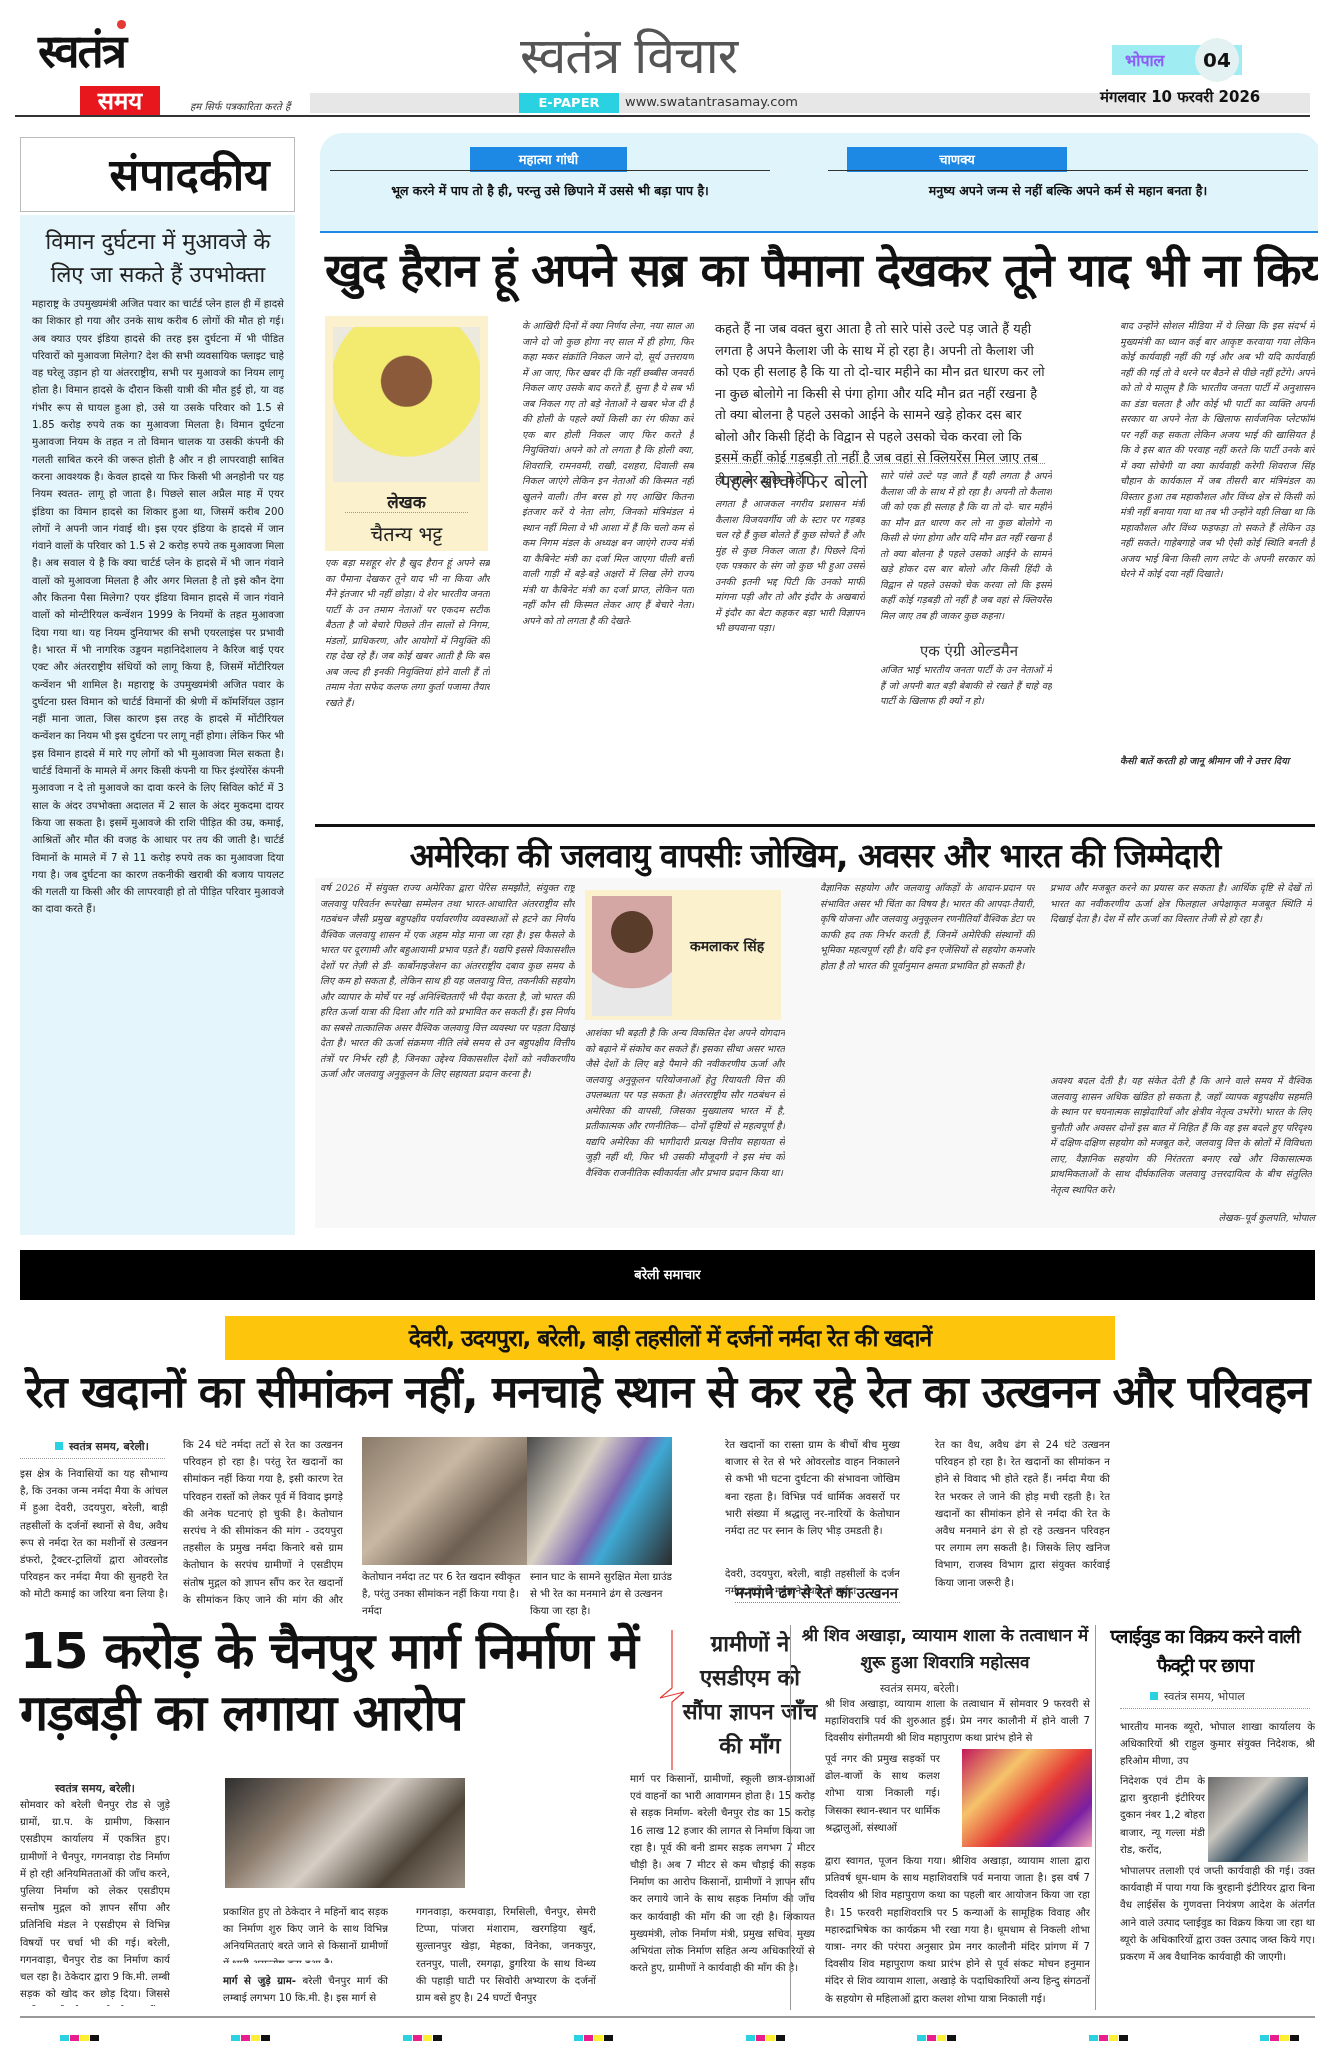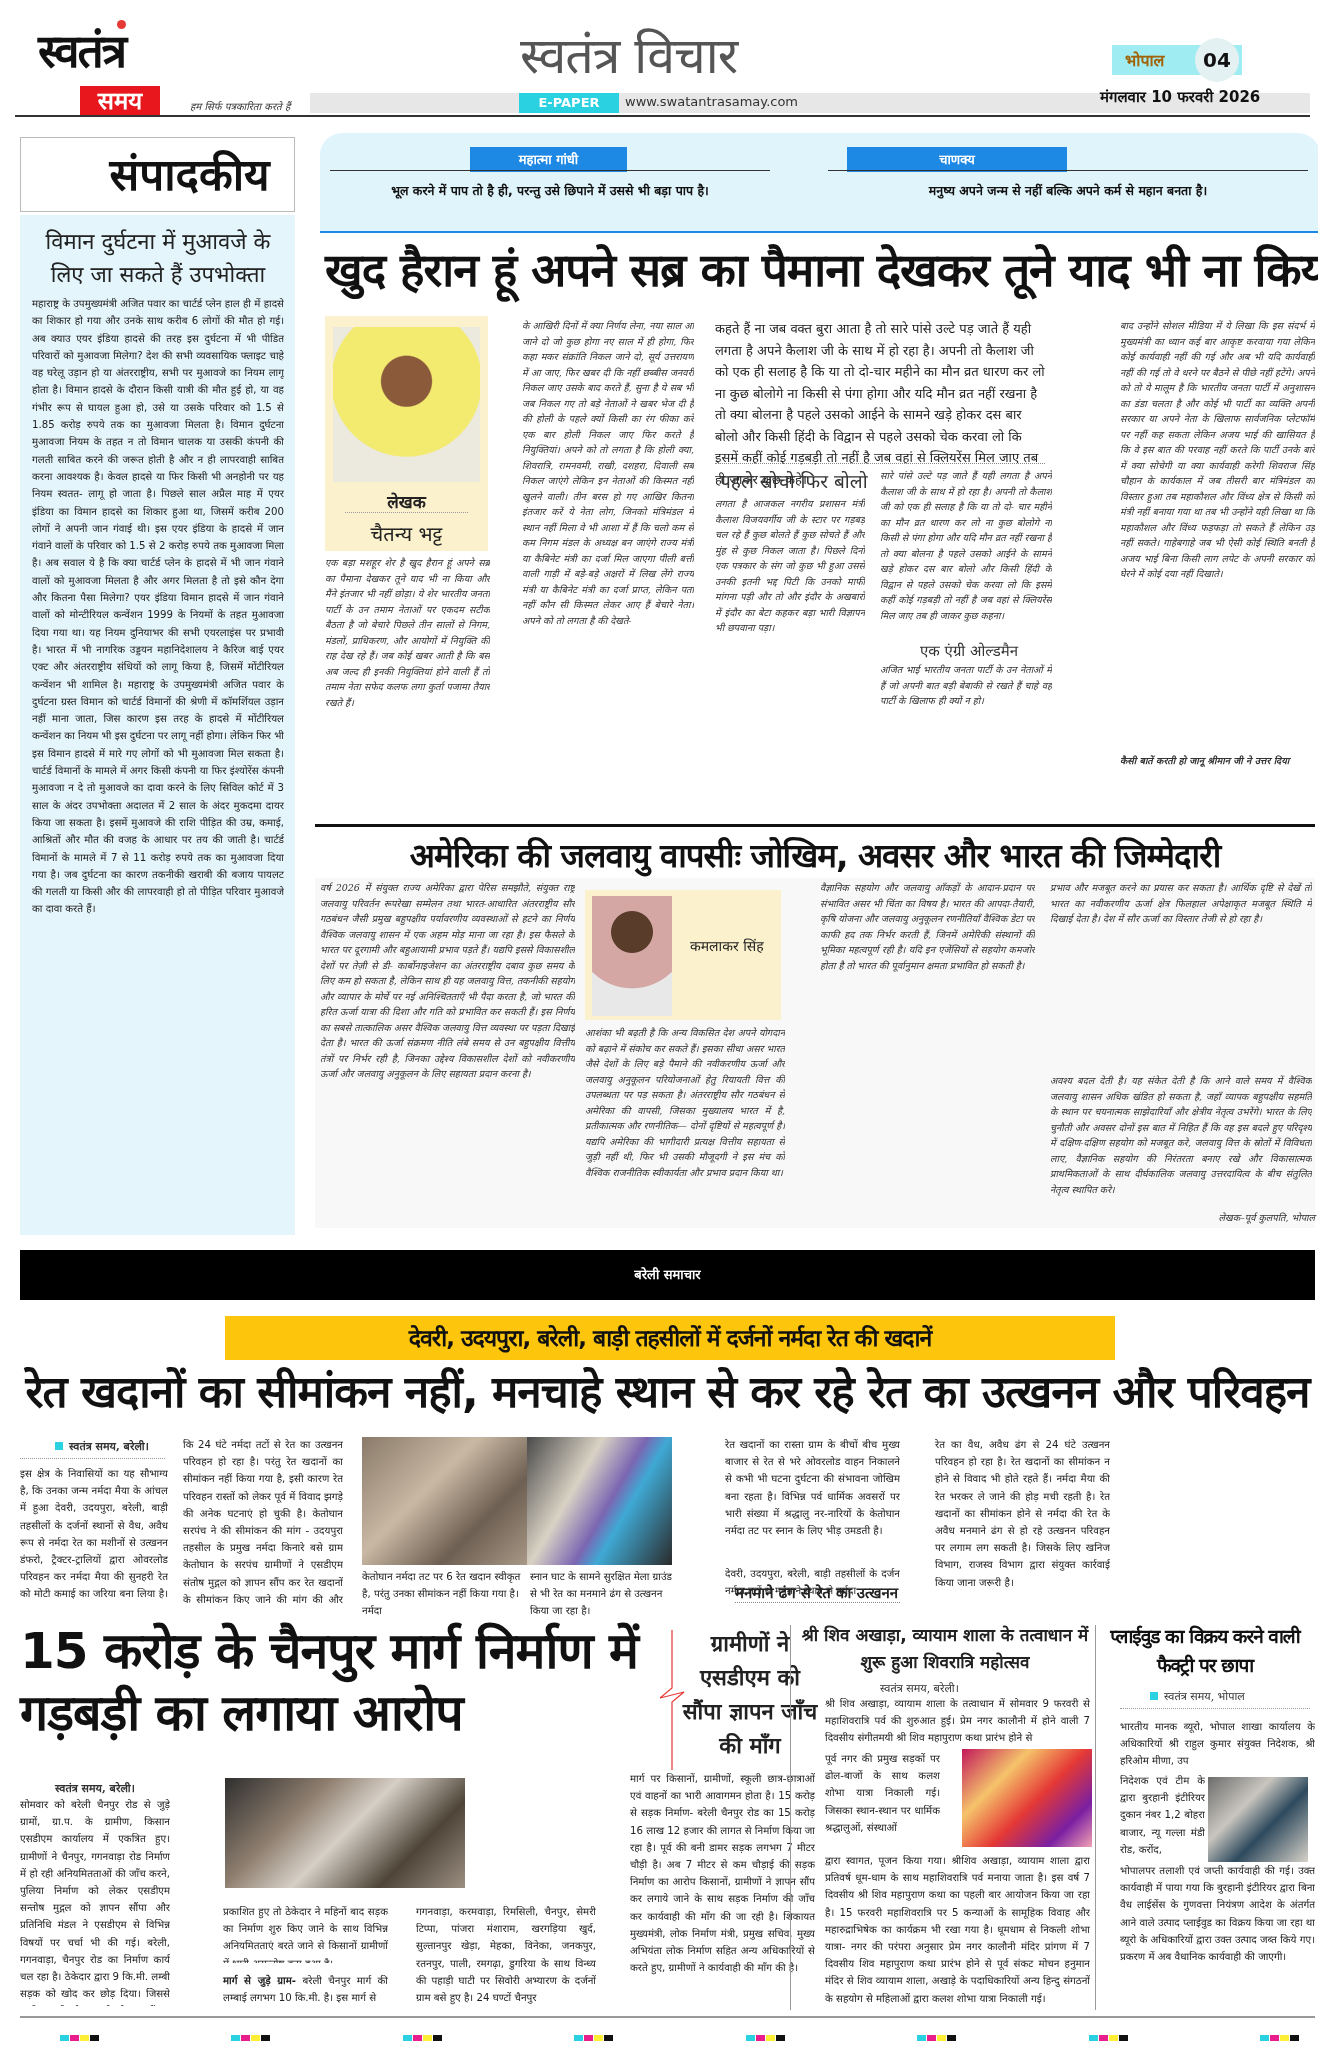--- a/index.html
+++ b/index.html
@@ -14,21 +14,21 @@
   
   #logo-top { left: 38px; top: 18px; font-size: 46px; font-weight: bold; color: #111; letter-spacing: -2px; }
   #logo-dot { left: 117px; top: 20px; width: 9px; height: 9px; border-radius: 50%; background: #e53935; }
   #logo-box { left: 80px; top: 86px; width: 80px; height: 30px; background: #e8171e; color: #fff; font-size: 24px; font-weight: bold; text-align: center; line-height: 30px; }
   #tagline { left: 190px; top: 99px; font-size: 10px; font-style: italic; color: #333; }
   #masthead-bar { left: 310px; top: 93px; width: 1000px; height: 20px; background: #e7e7e7; }
   #page-title { left: 520px; top: 20px; font-size: 50px; color: #555; font-family: "DejaVu Sans", sans-serif; letter-spacing: -1px; }
   #epaper { left: 519px; top: 93px; width: 100px; height: 20px; background: #2ad1e0; color: #fff; font-weight: bold; font-size: 13px; text-align: center; line-height: 20px; }
   #site-url { left: 625px; top: 94px; font-size: 13px; color: #333; }
   #city-tag { left: 1112px; top: 45px; width: 130px; height: 30px; background: #9fecf2; }
-  #city-name { left: 1125px; top: 49px; font-size: 16px; font-weight: bold; color: #a16207; font-family: Liberation Mono, monospace; }
+  #city-name { left: 1125px; top: 49px; font-size: 16px; font-weight: bold; color: #8b5cf6; font-family: Liberation Mono, monospace; }
   #page-num { left: 1195px; top: 38px; width: 44px; height: 44px; border-radius: 50%; background: #e4f1f2; text-align: center; line-height: 44px; font-size: 20px; font-weight: bold; color: #111; }
   #date-line { left: 1100px; top: 86px; font-size: 15px; font-weight: bold; color: #111; }
   #mast-rule { left: 15px; top: 115px; width: 1295px; height: 2px; background: #333; }
 
   
   #editorial-box { left: 20px; top: 137px; width: 275px; height: 75px; border: 1px solid #bbb; }
   #editorial-title { left: 20px; top: 143px; width: 275px; text-align: center; font-size: 44px; font-weight: bold; color: #111; margin-left: 32px; }
   #ed-bg { left: 20px; top: 215px; width: 275px; height: 1020px; background: #e4f5fb; }
   #ed-headline { left: 28px; top: 225px; width: 260px; text-align: center; font-size: 22px; line-height: 33px; color: #222; font-family: "DejaVu Sans", sans-serif; }
   #ed-body { left: 32px; top: 295px; width: 252px; font-size: 10.2px; line-height: 17.3px; }
@@ -45,21 +45,21 @@
   #author-photo { left: 333px; top: 327px; width: 147px; height: 155px; background: radial-gradient(circle at 50% 35%, #8a5a3a 0 20%, #f3ea70 21% 60%, #ece9df 61%); }
   #author-label { left: 325px; top: 490px; width: 163px; text-align: center; font-size: 17px; font-weight: bold; }
   #author-name { left: 325px; top: 520px; width: 163px; text-align: center; font-size: 20px; }
 
   
   #climate-rule { left: 315px; top: 824px; width: 1000px; height: 3px; background: #111; }
   #climate-headline { left: 320px; top: 832px; width: 990px; text-align: center; font-size: 33px; white-space: nowrap; }
   #climate-bg { left: 315px; top: 878px; width: 1000px; height: 350px; background: #f8f8f8; }
   #c-author-box { left: 585px; top: 890px; width: 196px; height: 130px; background: #fbf1cc; }
   #c-author-photo { left: 592px; top: 896px; width: 80px; height: 120px; background: radial-gradient(circle at 50% 30%, #5a3c2a 0 22%, #d4a7a5 23% 60%, #e8e8e8 61%); }
-  #c-author-name { left: 690px; top: 936px; font-size: 14px; font-weight: normal; }
+  #c-author-name { left: 690px; top: 936px; font-size: 14px; font-weight: bold; }
 
   
   #bareli-bar { left: 20px; top: 1250px; width: 1295px; height: 50px; background: #000; color: #fff; font-size: 13px; font-weight: bold; text-align: center; line-height: 50px; }
   #sand-kicker { left: 225px; top: 1316px; width: 890px; height: 44px; background: #fdc60c; text-align: center; line-height: 44px; font-size: 23px; white-space: nowrap; }
   #sand-headline { left: 20px; top: 1360px; width: 1295px; text-align: center; font-size: 44px; white-space: nowrap; }
   .byline { font-size: 11px; font-weight: bold; color: #333; }
   .cyan-sq { display: inline-block; width: 8px; height: 8px; background: #2ad1e0; margin-right: 6px; }
   .dotrule { border-bottom: 1px dotted #999; }
   .bodytxt2 { font-size: 10.2px; line-height: 17.2px; color: #222; text-align: justify; font-family: "DejaVu Sans", sans-serif; }
   .caption { font-size: 10.2px; line-height: 17px; color: #222; font-family: "DejaVu Sans", sans-serif; }

